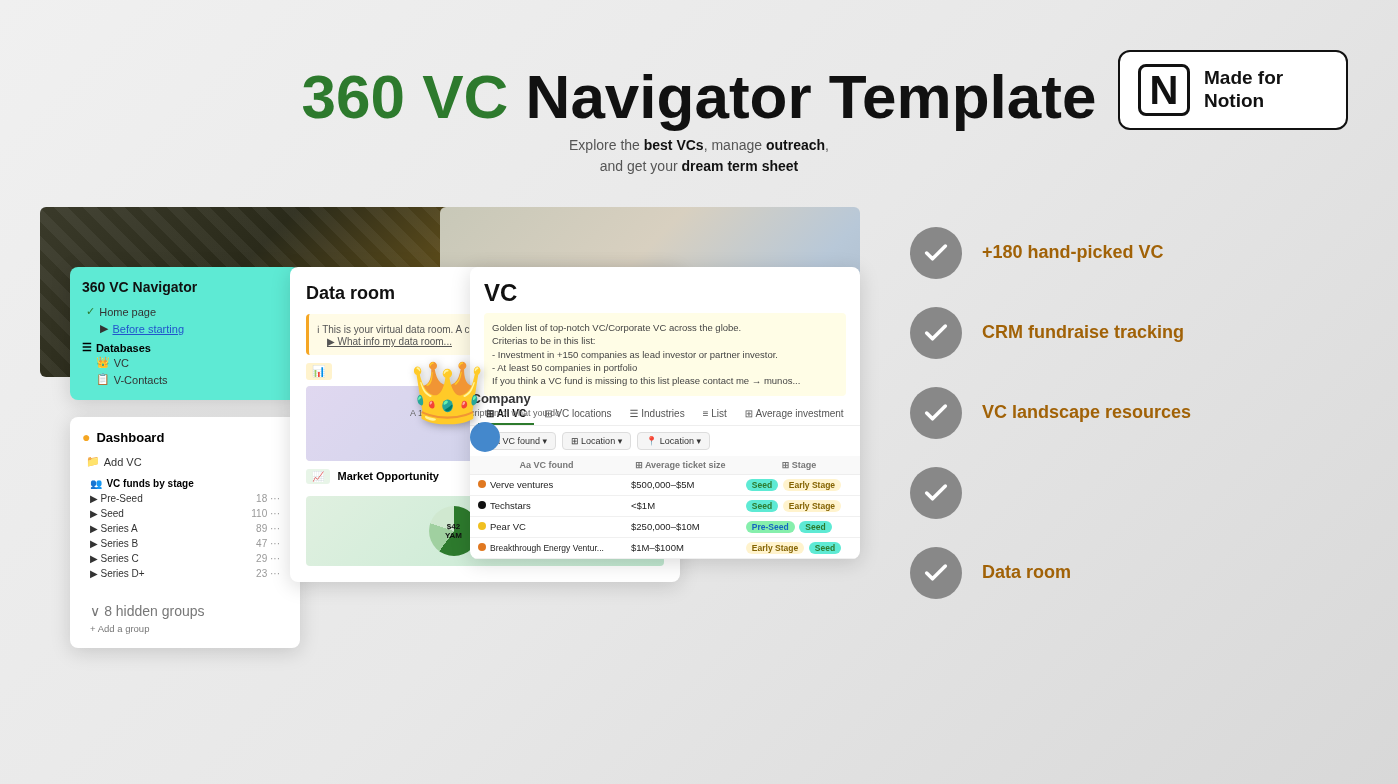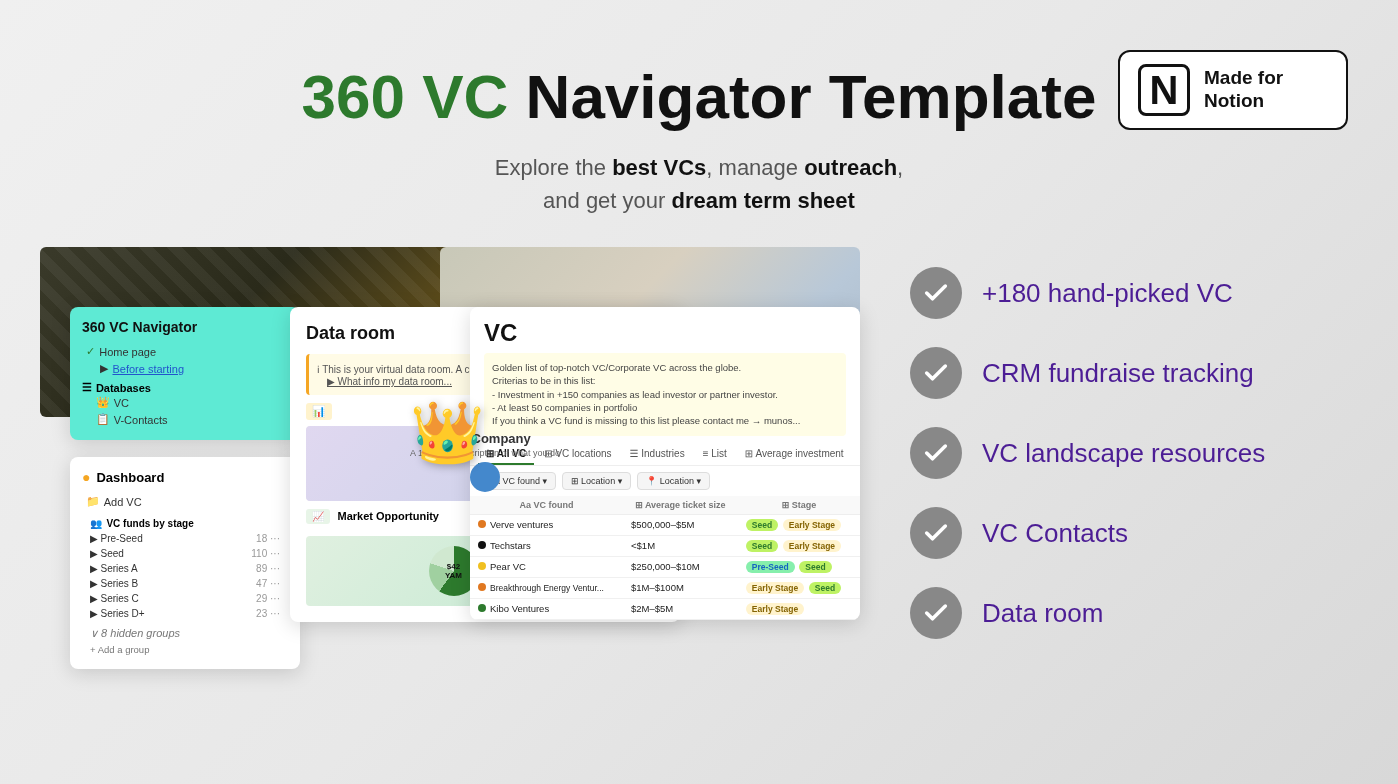--- a/index.html
+++ b/index.html
@@ -21,23 +21,23 @@
       padding-top: 63px;
       z-index: 10;
     }
     .main-title {
       font-size: 62px;
       font-weight: 900;
       line-height: 1.1;
       color: #111;
     }
     .subtitle {
-      font-size: 22px;
+      font-size: 14px;
       color: #555;
-      margin-top: 20px;
+      margin-top: 4px;
       line-height: 1.5;
     }
     .subtitle strong {
       color: #111;
       font-weight: 700;
     }
 
     
     .notion-badge {
       position: absolute;
@@ -356,21 +356,21 @@
       color: #222;
     }
     .stage-badge {
       display: inline-block;
       padding: 1px 6px;
       border-radius: 10px;
       font-size: 8.5px;
       font-weight: 600;
       margin-right: 2px;
     }
-    .badge-seed { background: #bef264; color: #2d7a2d; }
+    .badge-seed { background: #5eead4; color: #2d7a2d; }
     .badge-early { background: #fff3cd; color: #856404; }
     .badge-preseed { background: #86efac; color: #1565c0; }
     .vc-dot { 
       display: inline-block; 
       width: 8px; height: 8px; 
       border-radius: 50%; 
       margin-right: 4px;
     }
     .dot-black { background: #111; }
     .dot-yellow { background: #f0c020; }
@@ -398,23 +398,23 @@
       display: flex;
       align-items: center;
       justify-content: center;
       flex-shrink: 0;
     }
     .check-circle svg {
       width: 28px;
       height: 28px;
     }
     .feature-text {
-      font-size: 26px;
-      font-weight: 400;
-      color: #4c1d95;
+      font-size: 18px;
+      font-weight: 700;
+      color: #a16207;
       line-height: 1.2;
     }
   </style>
 </head>
 <body>
 
 <div class="header">
   <h1 class="main-title">
     <span style="color:#2d7a2d;font-weight:900;">360 </span><span style="color:#2d7a2d;font-weight:900;">VC</span><span> Navigator Template</span>
   </h1>
@@ -495,21 +495,21 @@
         <span class="stage-count">47 ···</span>
       </div>
       <div class="stage-row">
         <span>▶ Series C</span>
         <span class="stage-count">29 ···</span>
       </div>
       <div class="stage-row">
         <span>▶ Series D+</span>
         <span class="stage-count">23 ···</span>
       </div>
-      <div style="padding:2px 8px;font-size:11px;color:#777;margin-top:4px;font-style:italic;">
+      <div style="padding:2px 8px;font-size:14px;color:#777;margin-top:20px;">
         <span>∨ </span>
         <span>8 hidden groups</span>
       </div>
       <div style="padding:2px 8px;font-size:9.5px;color:#777;">
         <span>+ Add a group</span>
       </div>
     </div>
 
     <div class="dataroom-panel">
       <div class="dr-title">Data room</div>
@@ -599,27 +599,20 @@
             </td>
           </tr>
           <tr>
             <td style="font-size:8.5px;"><span class="vc-dot dot-orange2"></span>Breakthrough Energy Ventur...</td>
             <td>$1M–$100M</td>
             <td>
               <span class="stage-badge badge-early">Early Stage</span>
               <span class="stage-badge badge-seed">Seed</span>
             </td>
           </tr>
-          <tr>
-            <td><span class="vc-dot" style="background:#2d7a2d;"></span>Kibo Ventures</td>
-            <td>$2M–$5M</td>
-            <td>
-              <span class="stage-badge badge-early">Early Stage</span>
-            </td>
-          </tr>
         </tbody>
       </table>
     </div>
 
   </div>
 
   <div class="features-area">
     <div class="feature-item">
       <div class="check-circle">
         <svg viewBox="0 0 24 24" fill="none" stroke="white" stroke-width="3" stroke-linecap="round" stroke-linejoin="round">
@@ -643,21 +636,20 @@
         </svg>
       </div>
       <span class="feature-text">VC landscape resources</span>
     </div>
     <div class="feature-item">
       <div class="check-circle">
         <svg viewBox="0 0 24 24" fill="none" stroke="white" stroke-width="3" stroke-linecap="round" stroke-linejoin="round">
           <polyline points="20 6 9 17 4 12"></polyline>
         </svg>
       </div>
-      <span class="feature-text">VC Contacts</span>
     </div>
     <div class="feature-item">
       <div class="check-circle">
         <svg viewBox="0 0 24 24" fill="none" stroke="white" stroke-width="3" stroke-linecap="round" stroke-linejoin="round">
           <polyline points="20 6 9 17 4 12"></polyline>
         </svg>
       </div>
       <span class="feature-text">Data room</span>
     </div>
   </div>

